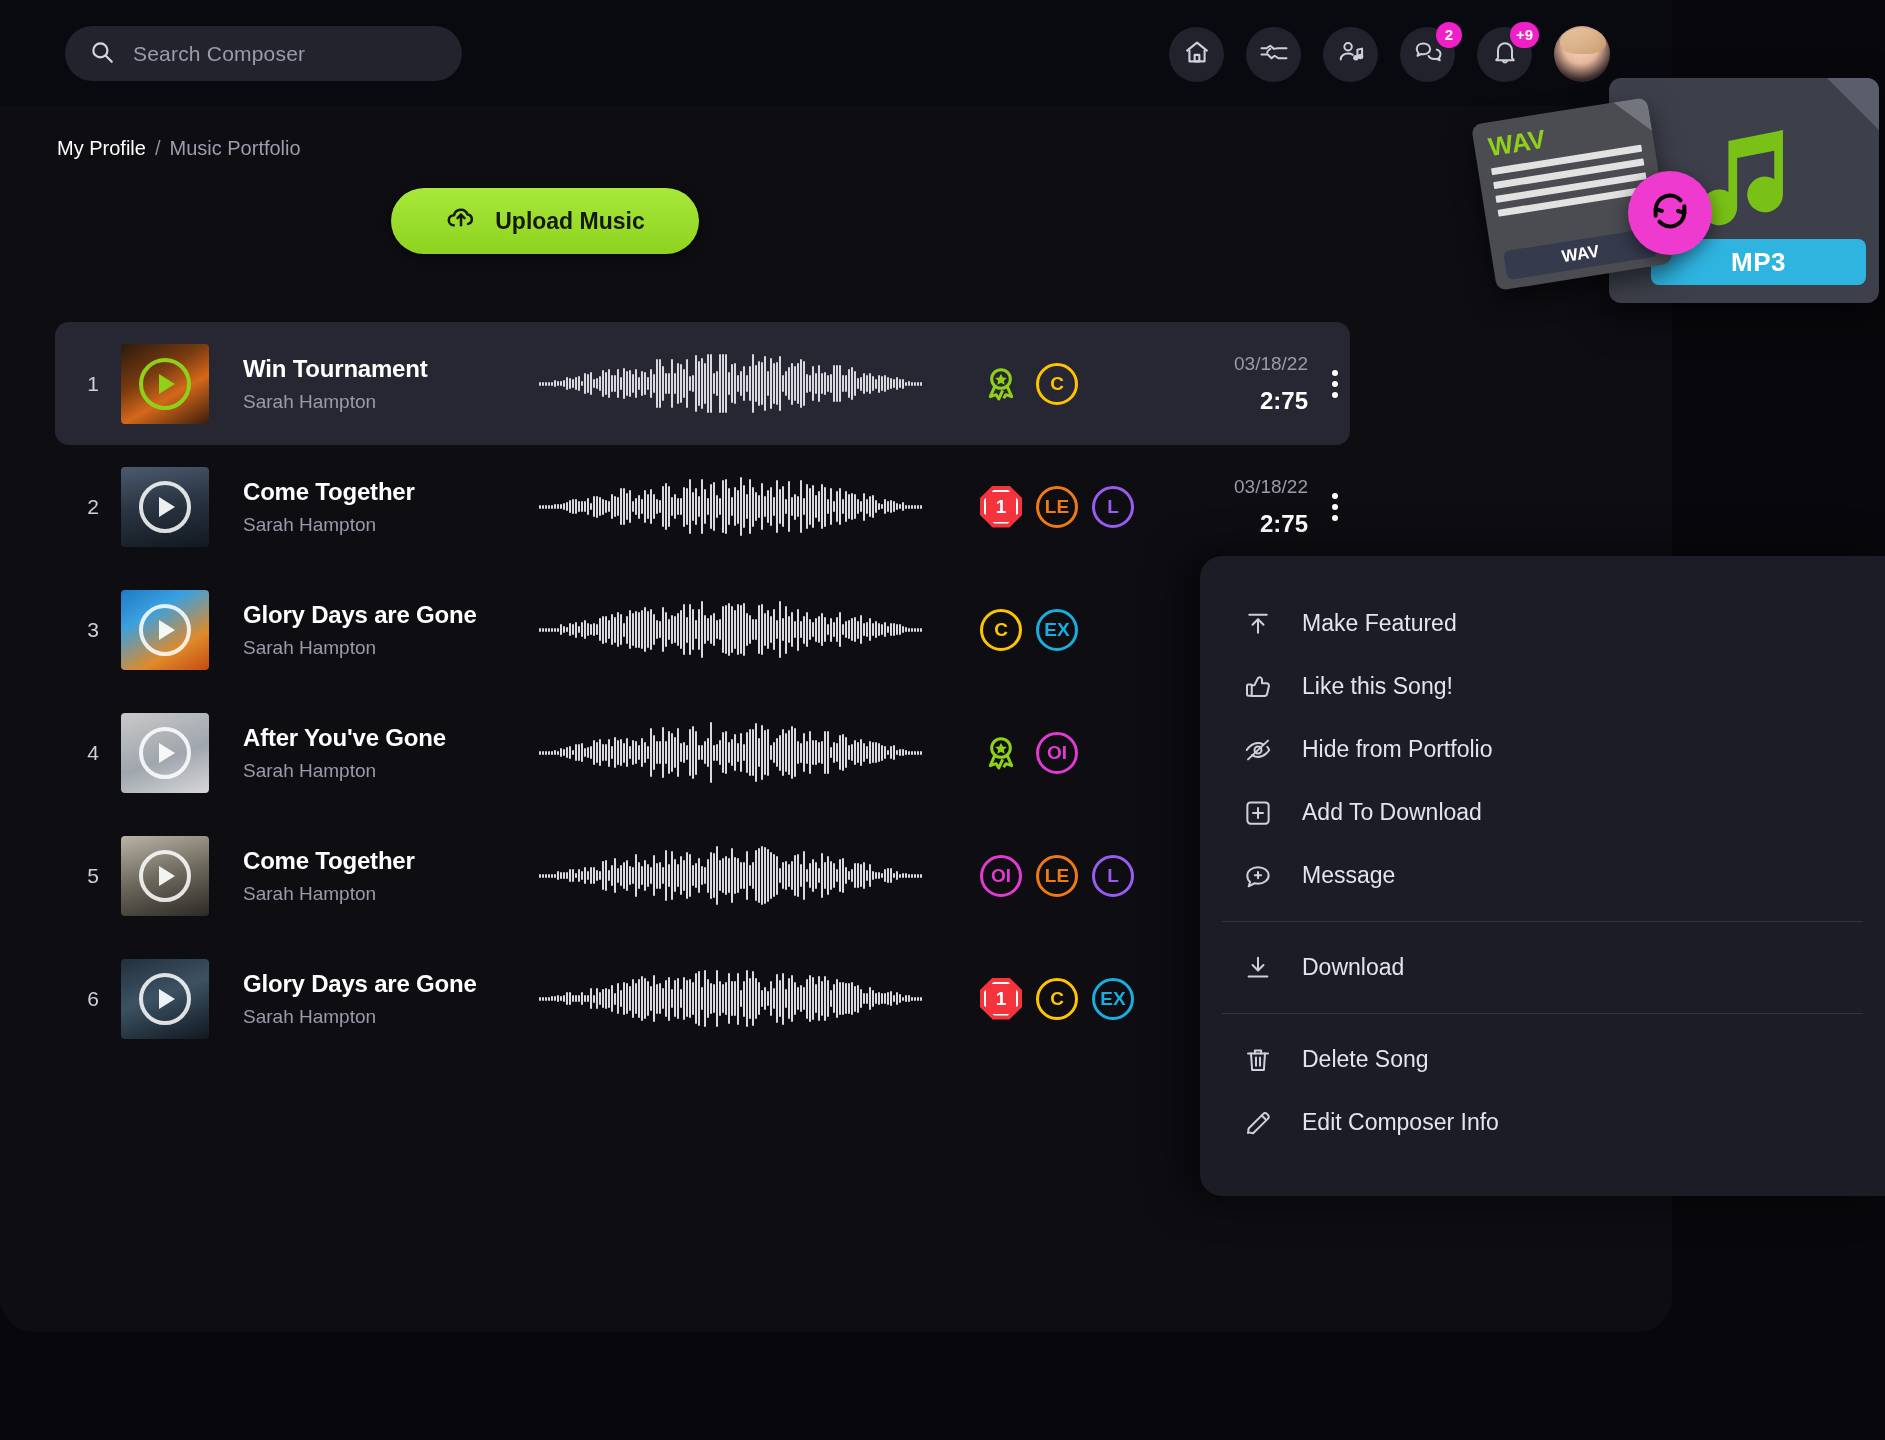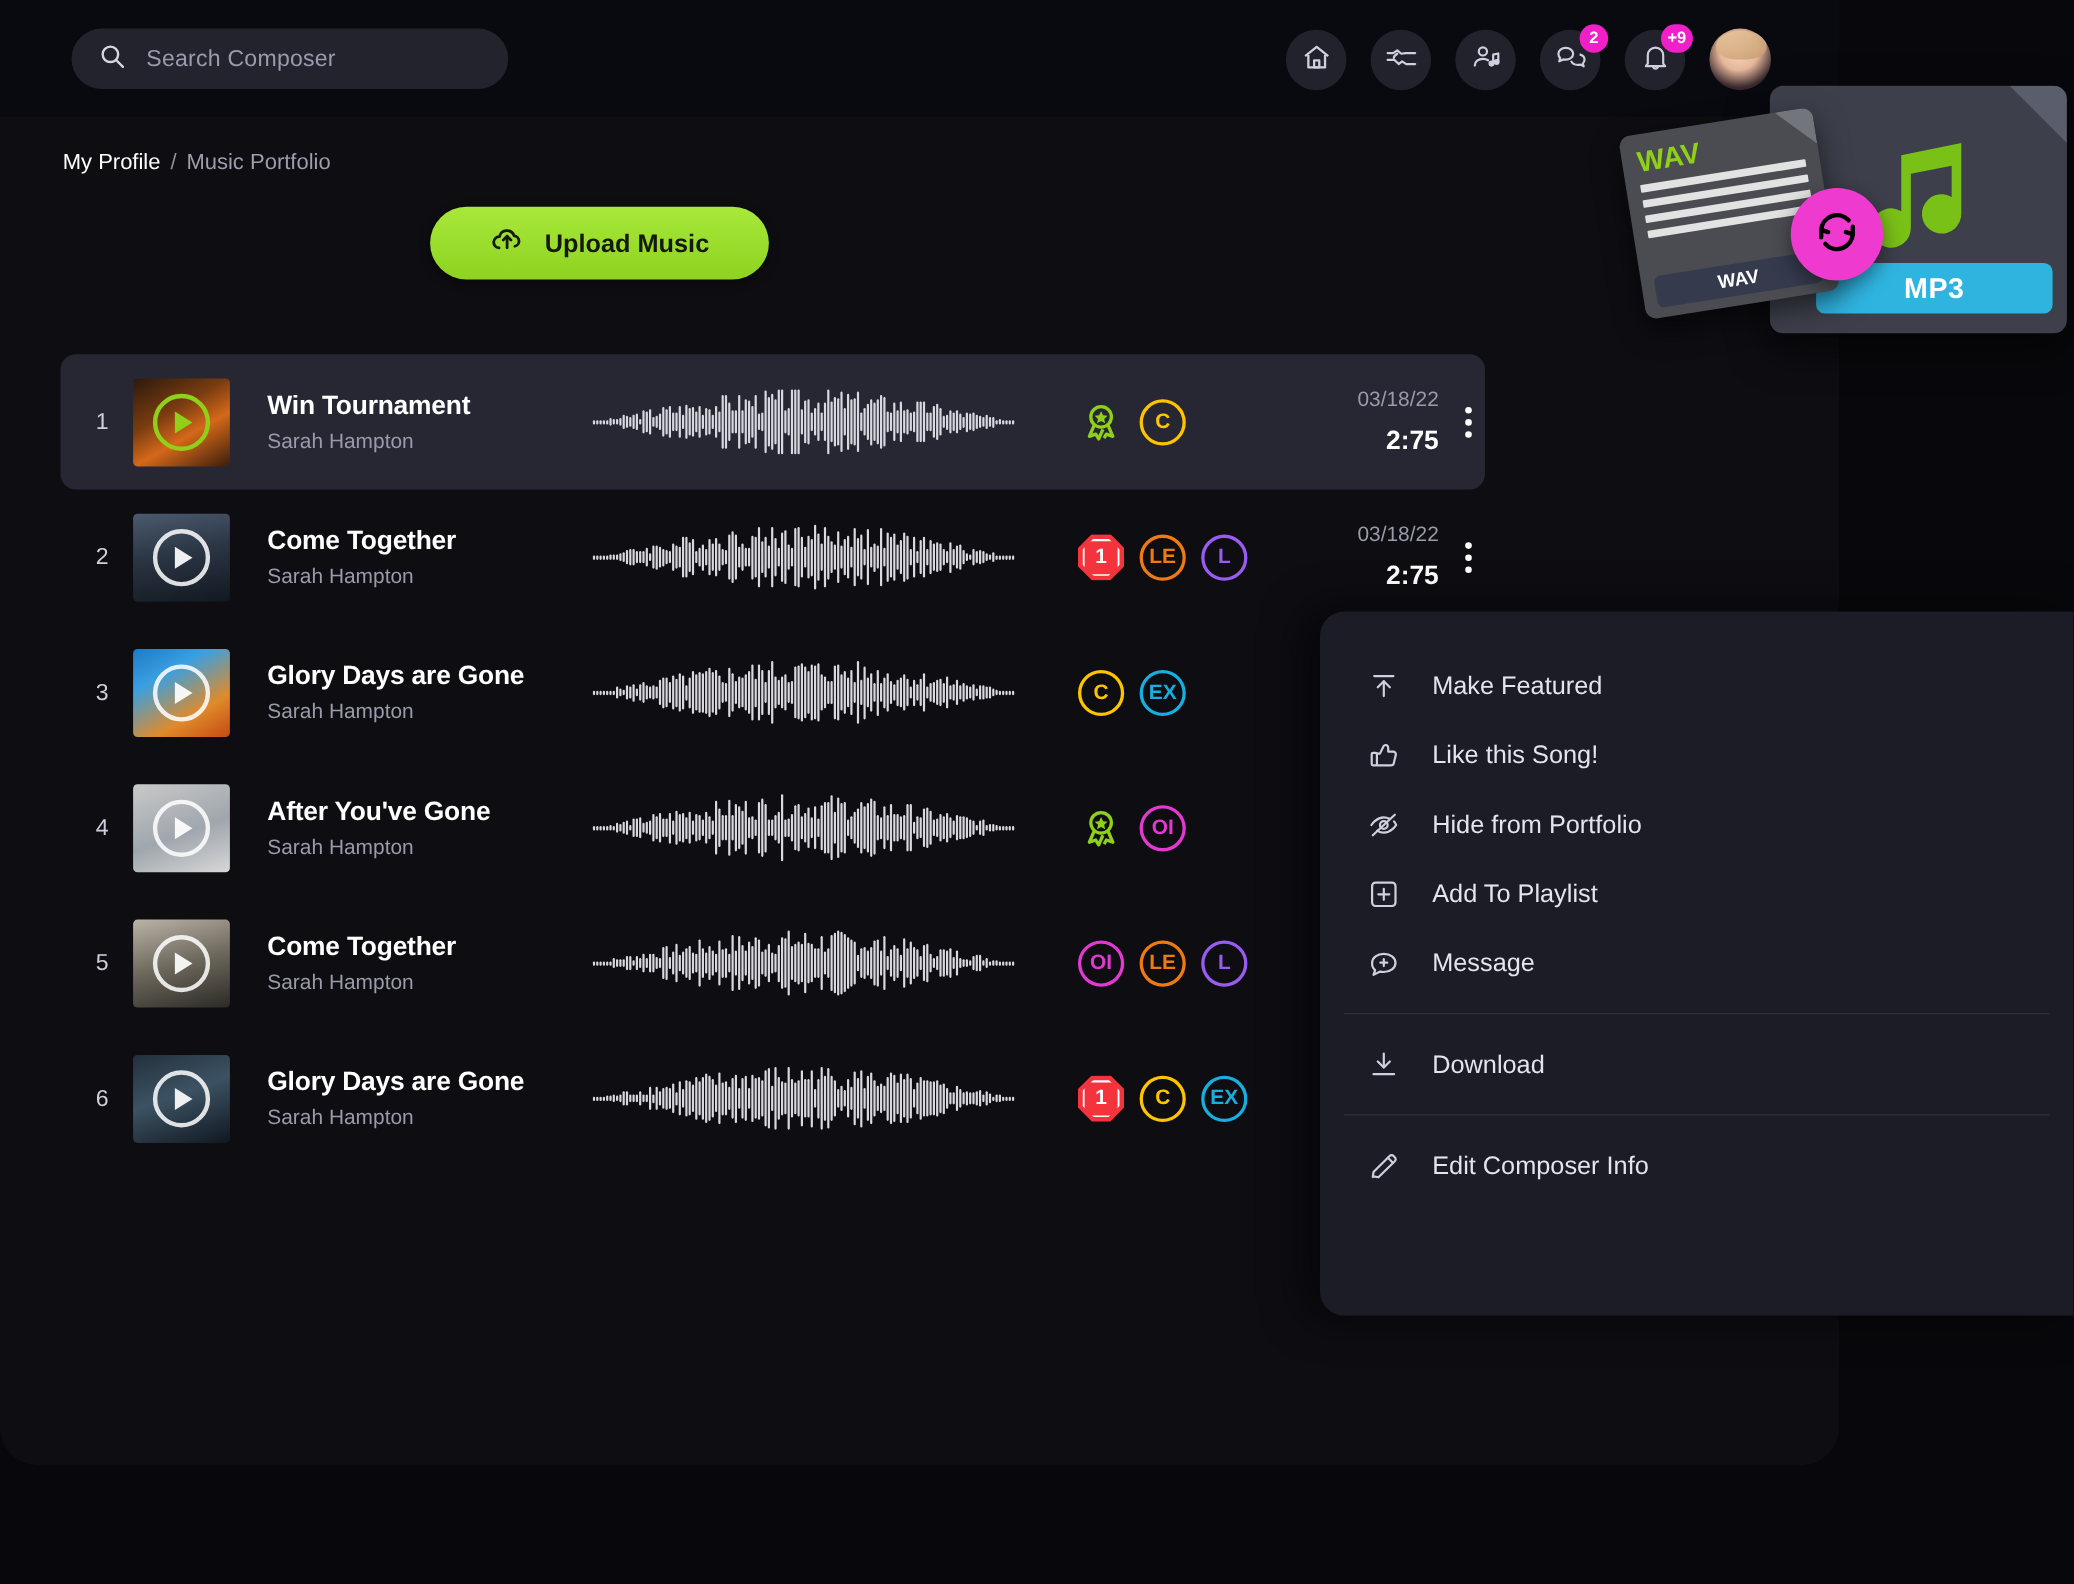--- a/index.html
+++ b/index.html
@@ -1283,21 +1283,21 @@
         <span>Hide from Portfolio</span>
       </div>
       <div class="ctx-item">
         <span class="ctx-icon">
           <svg width="30" height="30" viewBox="0 0 24 24" fill="none" stroke="#cfcfdd" stroke-width="1.6" stroke-linecap="round" stroke-linejoin="round">
             <rect x="3.5" y="3.5" width="17" height="17" rx="2.5"></rect>
             <path d="M12 8v8"></path>
             <path d="M8 12h8"></path>
           </svg>
         </span>
-        <span>Add To Playlist</span>
+        <span>Add To Download</span>
       </div>
       <div class="ctx-item">
         <span class="ctx-icon">
           <svg width="30" height="30" viewBox="0 0 24 24" fill="none" stroke="#cfcfdd" stroke-width="1.6" stroke-linecap="round" stroke-linejoin="round">
             <path d="M20.5 11.5c0 3.7-3.8 6.6-8.5 6.6-.9 0-1.8-.1-2.6-.3L4.5 20.2l1.2-3.4A6.3 6.3 0 0 1 3.5 11.5C3.5 7.8 7.3 4.9 12 4.9s8.5 2.9 8.5 6.6z"></path>
             <path d="M12 8.8v5"></path>
             <path d="M9.5 11.3h5"></path>
           </svg>
         </span>
         <span>Message</span>
@@ -1310,20 +1310,32 @@
             <path d="M7.6 9.6 12 14l4.4-4.4"></path>
             <path d="M4.5 18.8h15"></path>
           </svg>
         </span>
         <span>Download</span>
       </div>
       <div class="ctx-sep"></div>
       <div class="ctx-item">
         <span class="ctx-icon">
           <svg width="30" height="30" viewBox="0 0 24 24" fill="none" stroke="#cfcfdd" stroke-width="1.6" stroke-linecap="round" stroke-linejoin="round">
+            <path d="M4 6.7h16"></path>
+            <path d="M9.5 6.7V4.4h5v2.3"></path>
+            <path d="M6.4 6.7 7.3 20h9.4l.9-13.3"></path>
+            <path d="M10.4 10v6.5"></path>
+            <path d="M13.6 10v6.5"></path>
+          </svg>
+        </span>
+        <span>Delete Song</span>
+      </div>
+      <div class="ctx-item">
+        <span class="ctx-icon">
+          <svg width="30" height="30" viewBox="0 0 24 24" fill="none" stroke="#cfcfdd" stroke-width="1.6" stroke-linecap="round" stroke-linejoin="round">
             <path d="M4.5 19.5 4 20l.5-3.6L16.2 4.7a2 2 0 0 1 2.9 0l.9.9a2 2 0 0 1 0 2.9L8.1 20.2z"></path>
             <path d="M15 6 18.6 9.6"></path>
           </svg>
         </span>
         <span>Edit Composer Info</span>
       </div>
     </div>
 
 </div>
 

